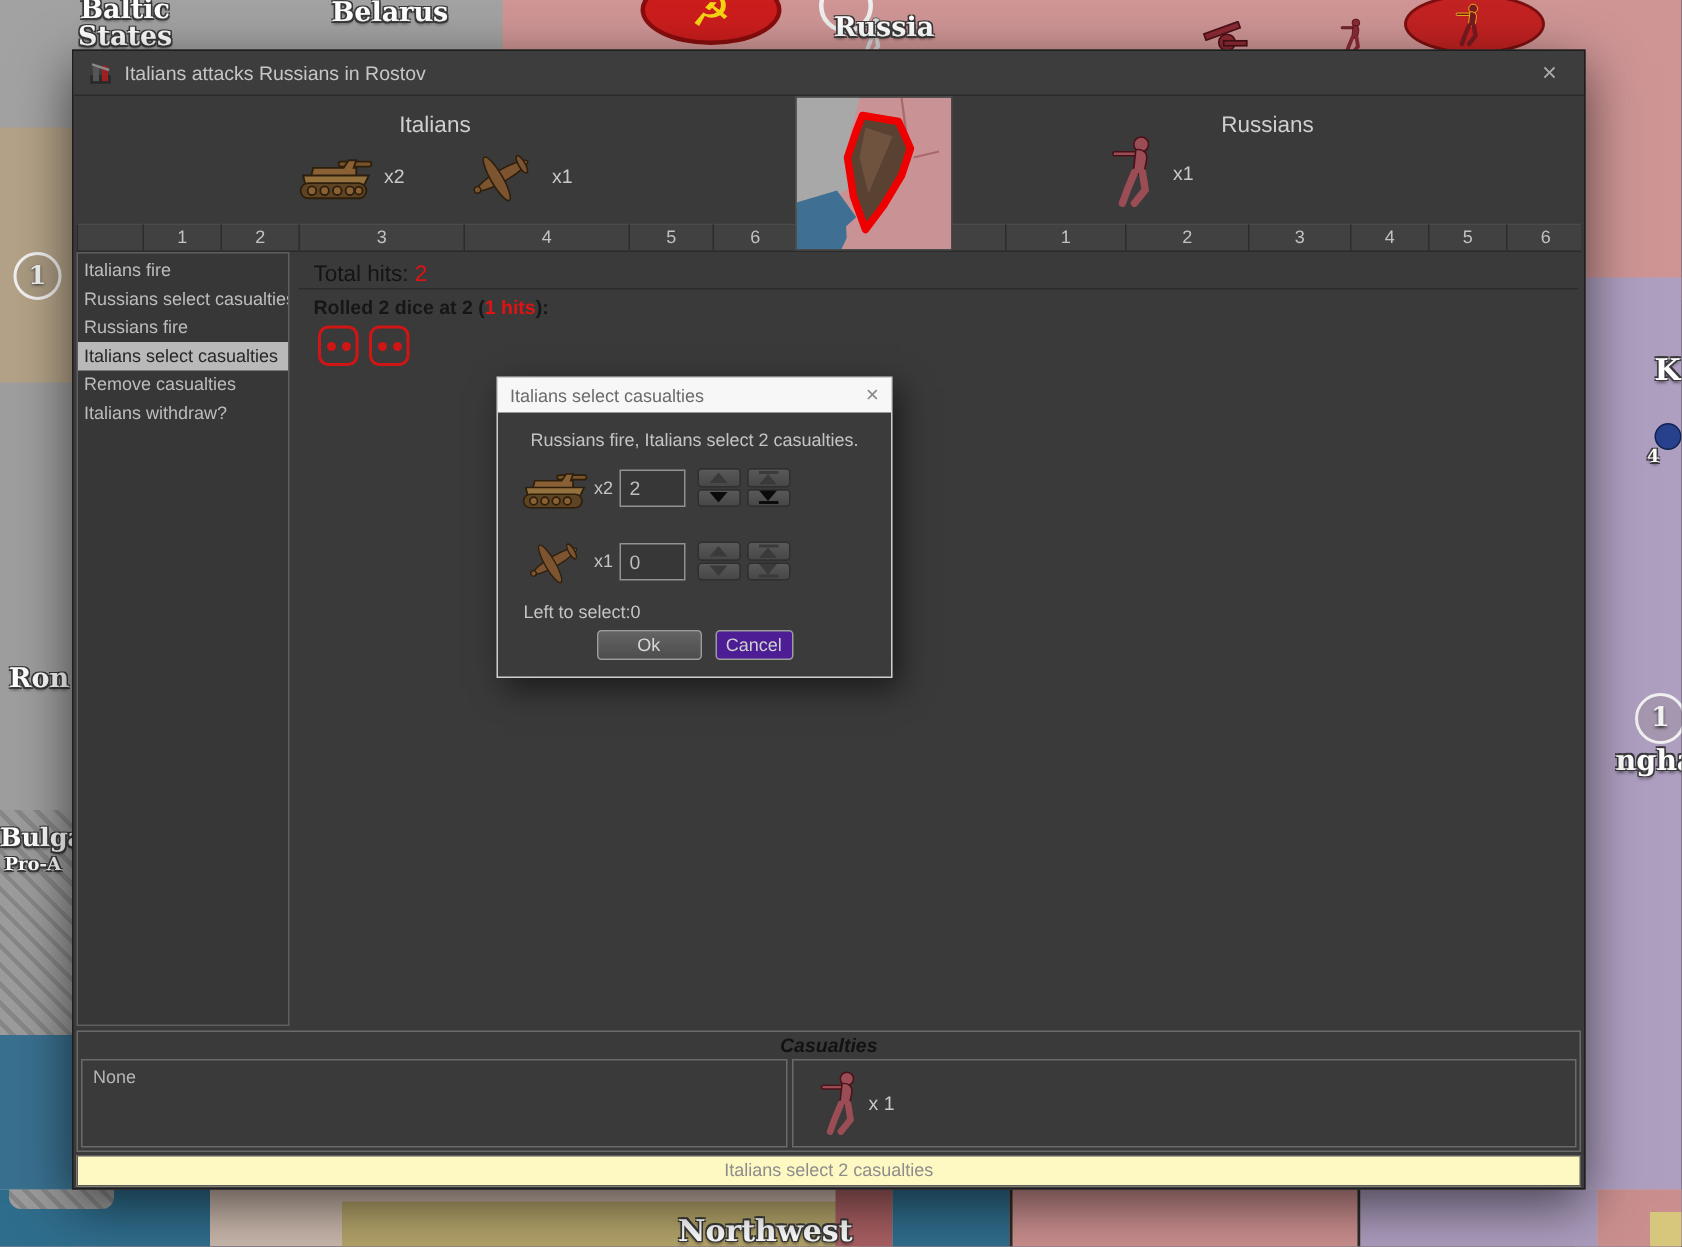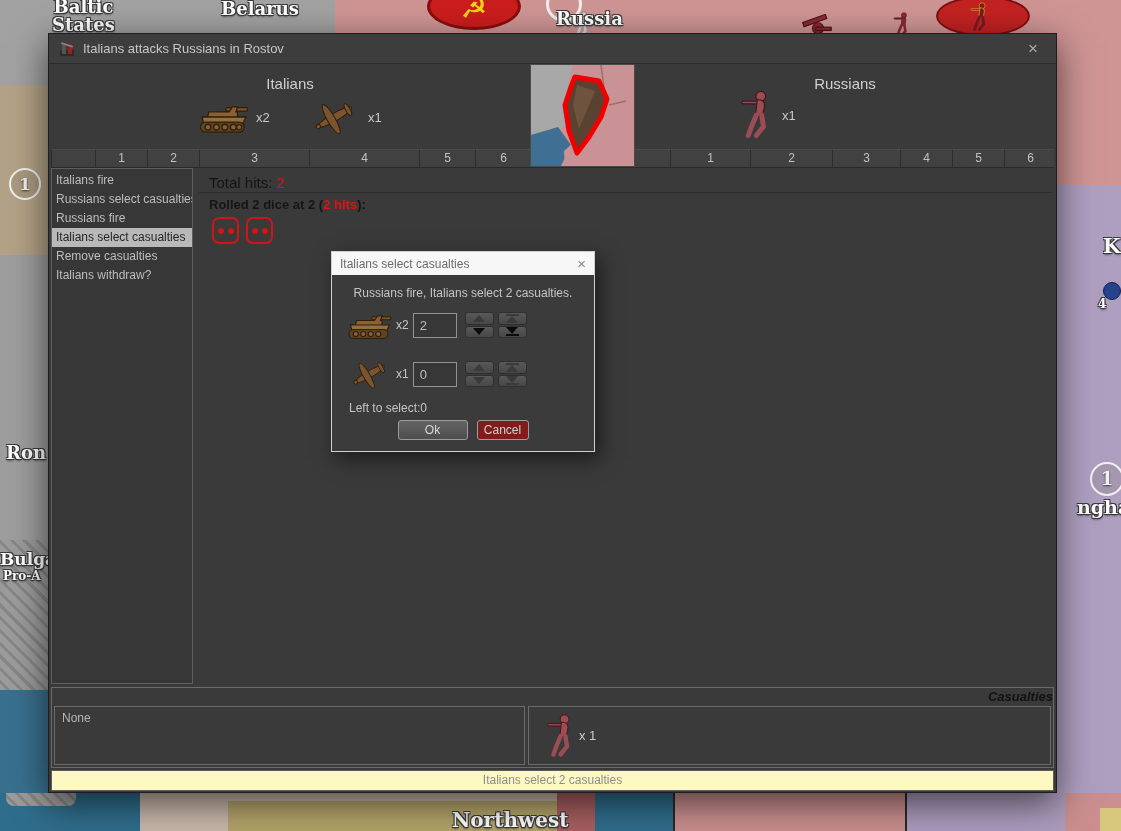--- a/index.html
+++ b/index.html
@@ -49,21 +49,21 @@
   .total-hits{position:absolute;left:160px;top:140px;font-size:15px;font-weight:normal;color:#141414;}
   .red{color:#e01212;}
   .hits-sep{position:absolute;left:150px;top:158px;width:853px;height:1px;background:#2c2c2c;}
   .rolled{position:absolute;left:160px;top:163px;font-size:13px;font-weight:bold;color:#161616;}
   .dice-row{position:absolute;left:163px;top:183px;display:flex;gap:7px;}
   .die{width:27px;height:27px;border:2px solid #d01515;border-radius:7px;box-sizing:border-box;
     display:flex;align-items:center;justify-content:center;gap:4px;}
   .pip{width:6px;height:6px;border-radius:50%;background:#d01515;}
   #casualties{position:absolute;left:2px;top:653px;width:1003px;height:81px;
     border:1px solid #6a6a6a;box-sizing:border-box;background:#3a3a3a;}
-  .cas-title{text-align:right;font-weight:bold;color:#121212;font-size:13px;height:17px;line-height:17px;font-style:italic;}
+  .cas-title{text-align:center;font-weight:bold;color:#121212;font-size:13px;height:17px;line-height:17px;font-style:italic;}
   .cas-body{position:absolute;top:18px;left:2px;right:2px;bottom:2px;display:flex;gap:3px;}
   .cas-left{width:471px;flex:none;border:1px solid #6a6a6a;box-sizing:border-box;
     padding:4px 7px;color:#b5b5b5;font-size:12px;}
   .cas-right{flex:1;border:1px solid #6a6a6a;box-sizing:border-box;display:flex;align-items:center;
     padding-left:18px;color:#c9c9c9;font-size:13px;}
   #statusbar{position:absolute;left:2px;top:736px;width:1003px;height:21px;box-sizing:border-box;
     background:#fef9c3;border:1px solid #5c5c5c;color:#8d8d8d;font-size:12px;text-align:center;line-height:19px;}
   
   #modal{position:absolute;left:331px;top:251px;width:264px;height:201px;z-index:20;
     background:#3b3b3b;border:1px solid #cfcfcf;box-sizing:border-box;
@@ -82,21 +82,21 @@
   .tri{width:0;height:0;border-left:6px solid transparent;border-right:6px solid transparent;}
   .tri.up{border-bottom:7px solid #3a3a3a;}
   .tri.down{border-top:7px solid #3a3a3a;}
   .spin-btn.on .tri.down{border-top-color:#0b0b0b;}
   .bar{width:13px;height:2px;background:#3a3a3a;}
   .spin-btn.on .bar{background:#0b0b0b;}
   .modal-left{position:absolute;left:17px;top:149px;color:#c4c4c4;font-size:12px;}
   .modal-btns{position:absolute;left:0;right:0;top:168px;display:flex;justify-content:center;gap:9px;}
   .btn{height:20px;box-sizing:border-box;border-radius:3px;font-size:12px;text-align:center;line-height:18px;}
   .btn-ok{width:70px;background:linear-gradient(#646464,#4d4d4d);border:1px solid #9c9c9c;color:#d8d8d8;}
-  .btn-cancel{width:52px;background:#7f1d1d;border:1px solid #9c9c9c;color:#cfcfcf;}
+  .btn-cancel{width:52px;background:#4c1d95;border:1px solid #9c9c9c;color:#cfcfcf;}
 </style>
 </head>
 <body>
 
 <div class="abs" style="left:0;top:0;width:340px;height:95px;background:#a2a2a2;"></div>
 <div class="abs" style="left:335px;top:0;width:786px;height:200px;background:#cf9595;"></div>
 <div class="abs" style="left:1050px;top:185px;width:71px;height:646px;background:#ae9fc0;"></div>
 <div class="abs" style="left:0;top:85px;width:48px;height:175px;background:#b3a287;"></div>
 <div class="abs" style="left:0;top:255px;width:48px;height:295px;background:#9e9e9e;"></div>
 <div class="abs hatched" style="left:0;top:540px;width:48px;height:152px;"></div>
@@ -265,21 +265,21 @@
     <div class="step-item">Remove casualties</div>
     <div class="step-item">Italians withdraw?</div>
   </div>
 
   <div class="total-hits">
     <span>Total hits:</span>
     <span class="red">2</span>
   </div>
   <div class="hits-sep"></div>
   <div class="rolled">
-    <span>Rolled 2 dice at 2 (</span><span class="red">2 hits</span><span>):</span>
+    <span>Rolled 2 dice at 2 (</span><span class="red">1 hits</span><span>):</span>
   </div>
   <div class="dice-row">
     <div class="die">
       <span class="pip"></span>
         <span class="pip"></span>
     </div>
     <div class="die">
       <span class="pip"></span>
         <span class="pip"></span>
     </div>

